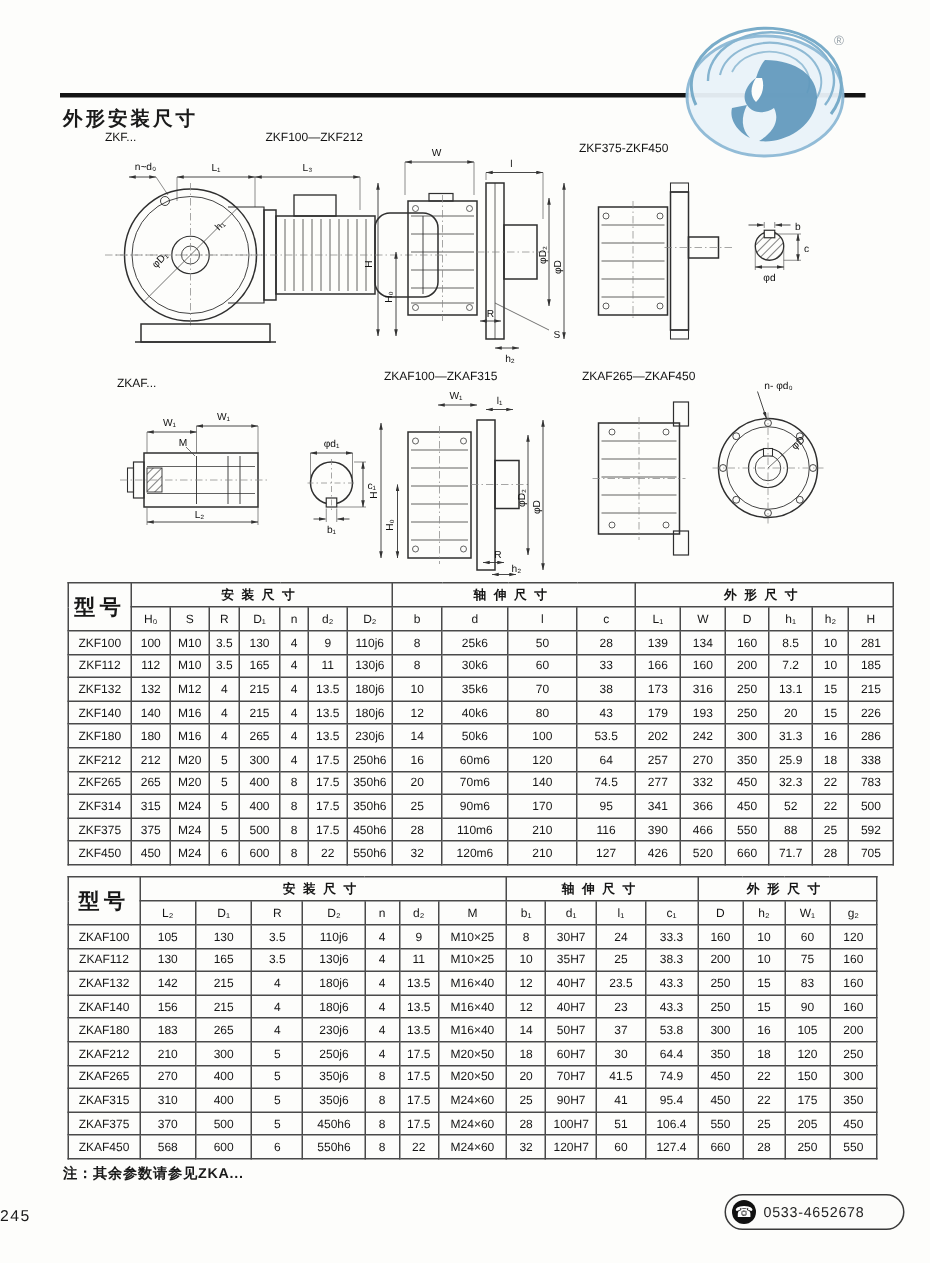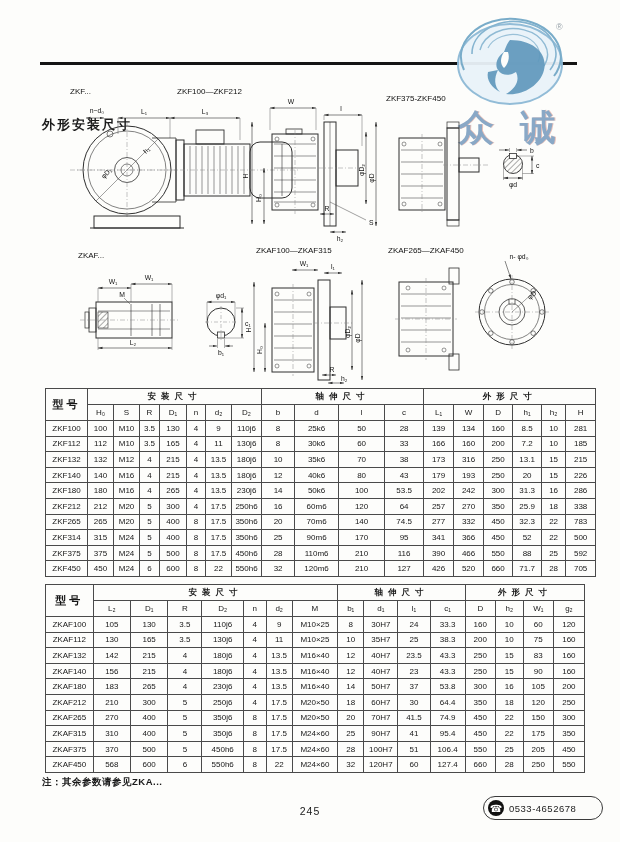--- a/index.html
+++ b/index.html
@@ -1,39 +1,39 @@
 <!DOCTYPE html>
 <html><head>
 <meta charset="utf-8">
 <style>
   html,body{margin:0;padding:0;background:#e9e9e7;}
   .page{position:relative;width:620px;height:842px;background:#fdfdfb;margin:0 auto;
         font-family:"Liberation Sans","DejaVu Sans",sans-serif;color:#1a1a1a;overflow:hidden;}
   .abs{position:absolute;}
-  .title{left:42px;top:70px;font-size:13px;font-weight:bold;letter-spacing:2px;margin-top:46px;}
+  .title{left:42px;top:70px;font-size:13px;font-weight:bold;letter-spacing:2px;}
   .rule{left:40px;top:62px;width:537px;height:3px;background:#141414;}
   .regmark{left:556px;top:22px;font-size:9px;color:#9aa4ab;}
   .wordmark{left:458px;top:104px;font-size:36px;font-weight:bold;color:#89a8c6;
             letter-spacing:26px;text-shadow:1px 0 0 rgba(191,77,60,.35);white-space:nowrap;}
   .note{left:42px;top:776px;font-size:9.5px;font-weight:bold;letter-spacing:.5px;text-align:center;}
-  .pagenum{left:0;top:805px;width:620px;text-align:center;font-size:10.5px;letter-spacing:1px;}
+  .pagenum{left:0;top:805px;width:620px;font-size:10.5px;letter-spacing:1px;}
   .phonepill{left:483px;top:796px;width:120px;height:24px;border:1.6px solid #3a3a3a;
              border-radius:14px;display:flex;align-items:center;gap:5px;padding-left:4px;box-sizing:border-box;background:#fcfcfa;}
   .phoneicon{width:16px;height:16px;border-radius:50%;background:#111;color:#fff;font-size:10px;
              display:flex;align-items:center;justify-content:center;}
   .phonenum{font-size:9.5px;color:#222;letter-spacing:.5px;}
   
   .twrap{position:absolute;left:45px;width:540px;}
   .dim-table{border-collapse:collapse;table-layout:fixed;width:540px;border:1.4px solid #222;}
   .dim-table td,.dim-table th{border:0.8px solid #4a4a4a;text-align:center;vertical-align:middle;
       padding:0;font-weight:normal;font-size:8px;color:#161616;overflow:hidden;white-space:nowrap;}
   .dim-table th{height:15px;}
   .dim-table td{height:14.6px;}
   .dim-table th.gh{font-size:8.5px;font-weight:bold;letter-spacing:5px;}
-  .dim-table th.mh{font-size:11px;font-weight:bold;letter-spacing:3px;}
+  .dim-table th.mh{font-size:14px;font-weight:bold;letter-spacing:3px;}
   .dim-table .gb{border-left:1.5px solid #222;}
   
   .lb{font:8px "Liberation Sans","DejaVu Sans",sans-serif;fill:#111;}
   .dm{font:6.8px "Liberation Sans","DejaVu Sans",sans-serif;fill:#111;}
 </style>
 </head>
 <body>
 
 <div class="page">
 
@@ -44,21 +44,20 @@
     <ellipse cx="60" cy="50" rx="52" ry="40" fill="#eaf3f9" stroke="#8db9d6" stroke-width="2" opacity=".95"></ellipse>
     <path d="M14,56 A50,38 0 1 1 104,62" fill="none" stroke="#79acc9" stroke-width="2"></path>
     <path d="M22,40 A42,32 0 1 1 100,56" fill="none" stroke="#85b4d0" stroke-width="1.6"></path>
     <path d="M30,36 A34,26 0 1 1 94,52" fill="none" stroke="#8fbad4" stroke-width="1.4"></path>
     <path d="M38,34 A26,20 0 1 1 88,48" fill="none" stroke="#9ac1d8" stroke-width="1.2"></path>
     <path d="M60,26 C84,26 98,40 94,56 C90,72 72,82 56,80 C66,74 70,66 66,58 C60,62 52,62 48,56 C44,50 48,42 54,38 C56,32 58,28 60,26 Z" fill="#5f98bc" opacity=".92"></path>
     <path d="M48,56 C44,64 44,72 50,78 C42,74 36,66 38,58 Z" fill="#5f98bc" opacity=".92"></path>
     <path d="M54,38 C50,44 50,50 54,54 C58,50 60,44 58,38 Z" fill="#fdfdfb"></path>
   </svg>
   <div class="abs regmark">®</div>
-  <div class="abs wordmark">众诚</div>
 
   <svg class="abs" style="left:0;top:84px;" width="620" height="160" viewBox="0 0 620 160">
     <defs>
       <marker id="arA" markerWidth="8" markerHeight="6" refX="7.5" refY="2" orient="auto-start-reverse">
         <path d="M0,0L8,2L0,4z" fill="#333"></path>
       </marker>
       <pattern id="h1" width="4" height="4" patternUnits="userSpaceOnUse" patternTransform="rotate(45)">
         <line x1="0" y1="0" x2="0" y2="4" stroke="#555" stroke-width="1"></line>
       </pattern>
     </defs>

